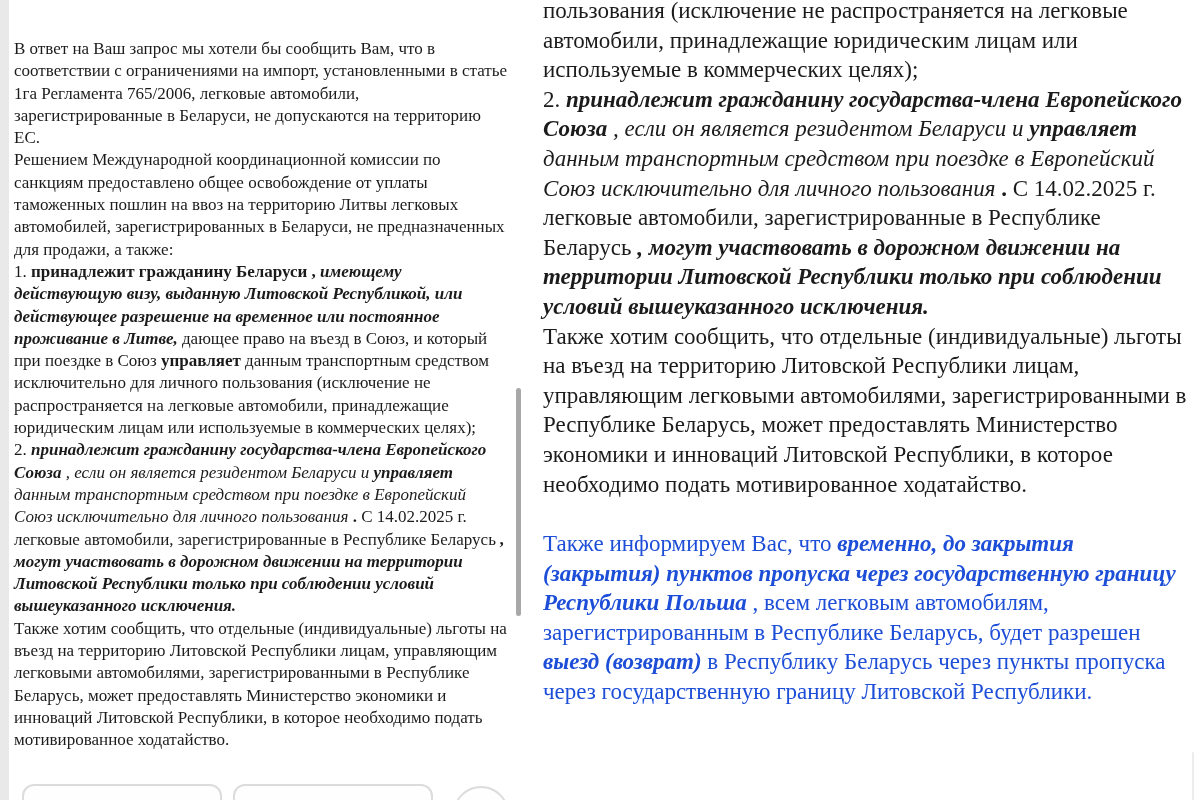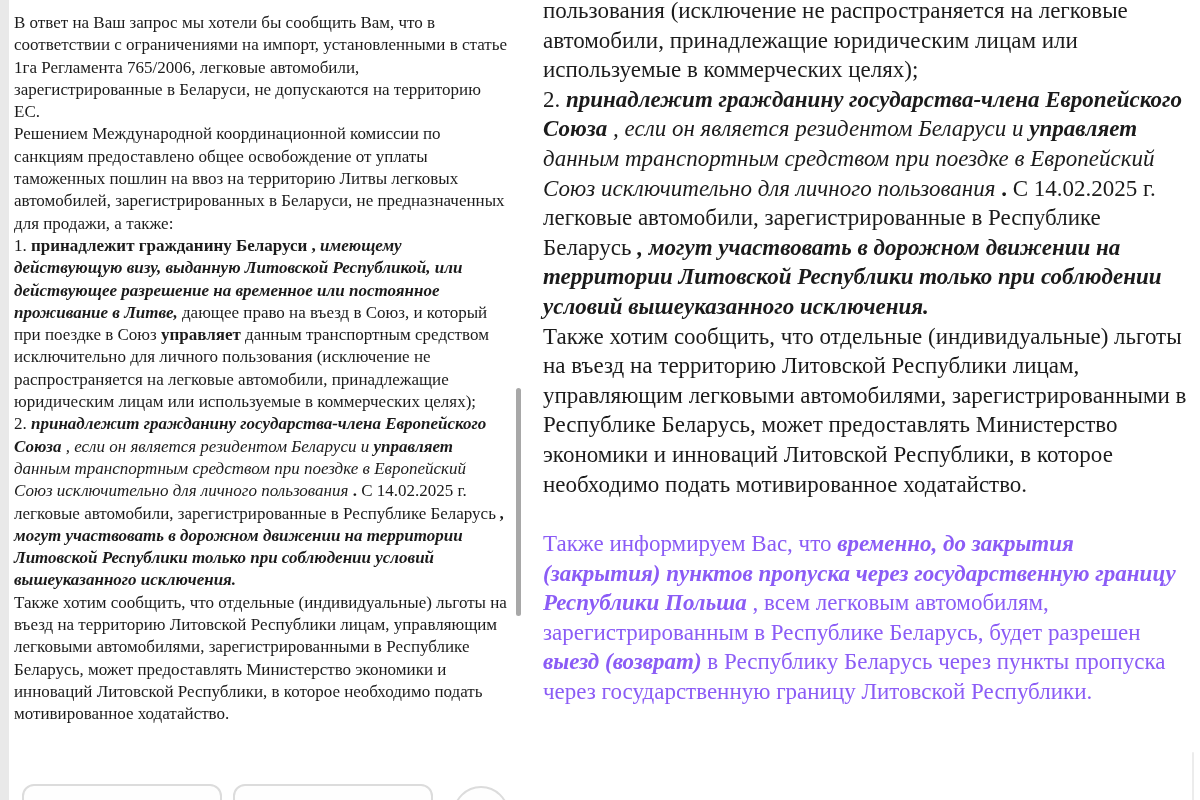--- a/index.html
+++ b/index.html
@@ -5,31 +5,31 @@
   html,body{margin:0;padding:0;}
   body{
     width:1200px;height:800px;overflow:hidden;background:#ffffff;
     font-family:"Liberation Serif", serif;
   }
   .page{position:relative;width:1200px;height:800px;color:#1b1b1b;}
 
   .edge-strip{position:absolute;left:0;top:0;width:9px;height:800px;background:#e9e9e9;}
 
   .col-left{
-    position:absolute;left:14px;top:12px;width:494px;
+    position:absolute;left:14px;top:38px;width:494px;
     font-size:17px;line-height:22.3px;letter-spacing:0;
   }
   .col-left p{margin:0;}
 
   .col-right{
     position:absolute;left:543px;top:-4px;width:650px;
     font-size:23px;line-height:29.6px;
   }
   .col-right p{margin:0;}
-  .col-right p.red{margin-top:30px;color:#8b5cf6;}
+  .col-right p.red{margin-top:30px;color:#1d4ed8;}
 
   .b{font-weight:bold;}
   .i{font-style:italic;}
 
   .scrollbar{
     position:absolute;left:516px;top:388px;width:5px;height:228px;
     background:#a8a8a8;border-radius:3px;
   }
 
   .bottom-card{

